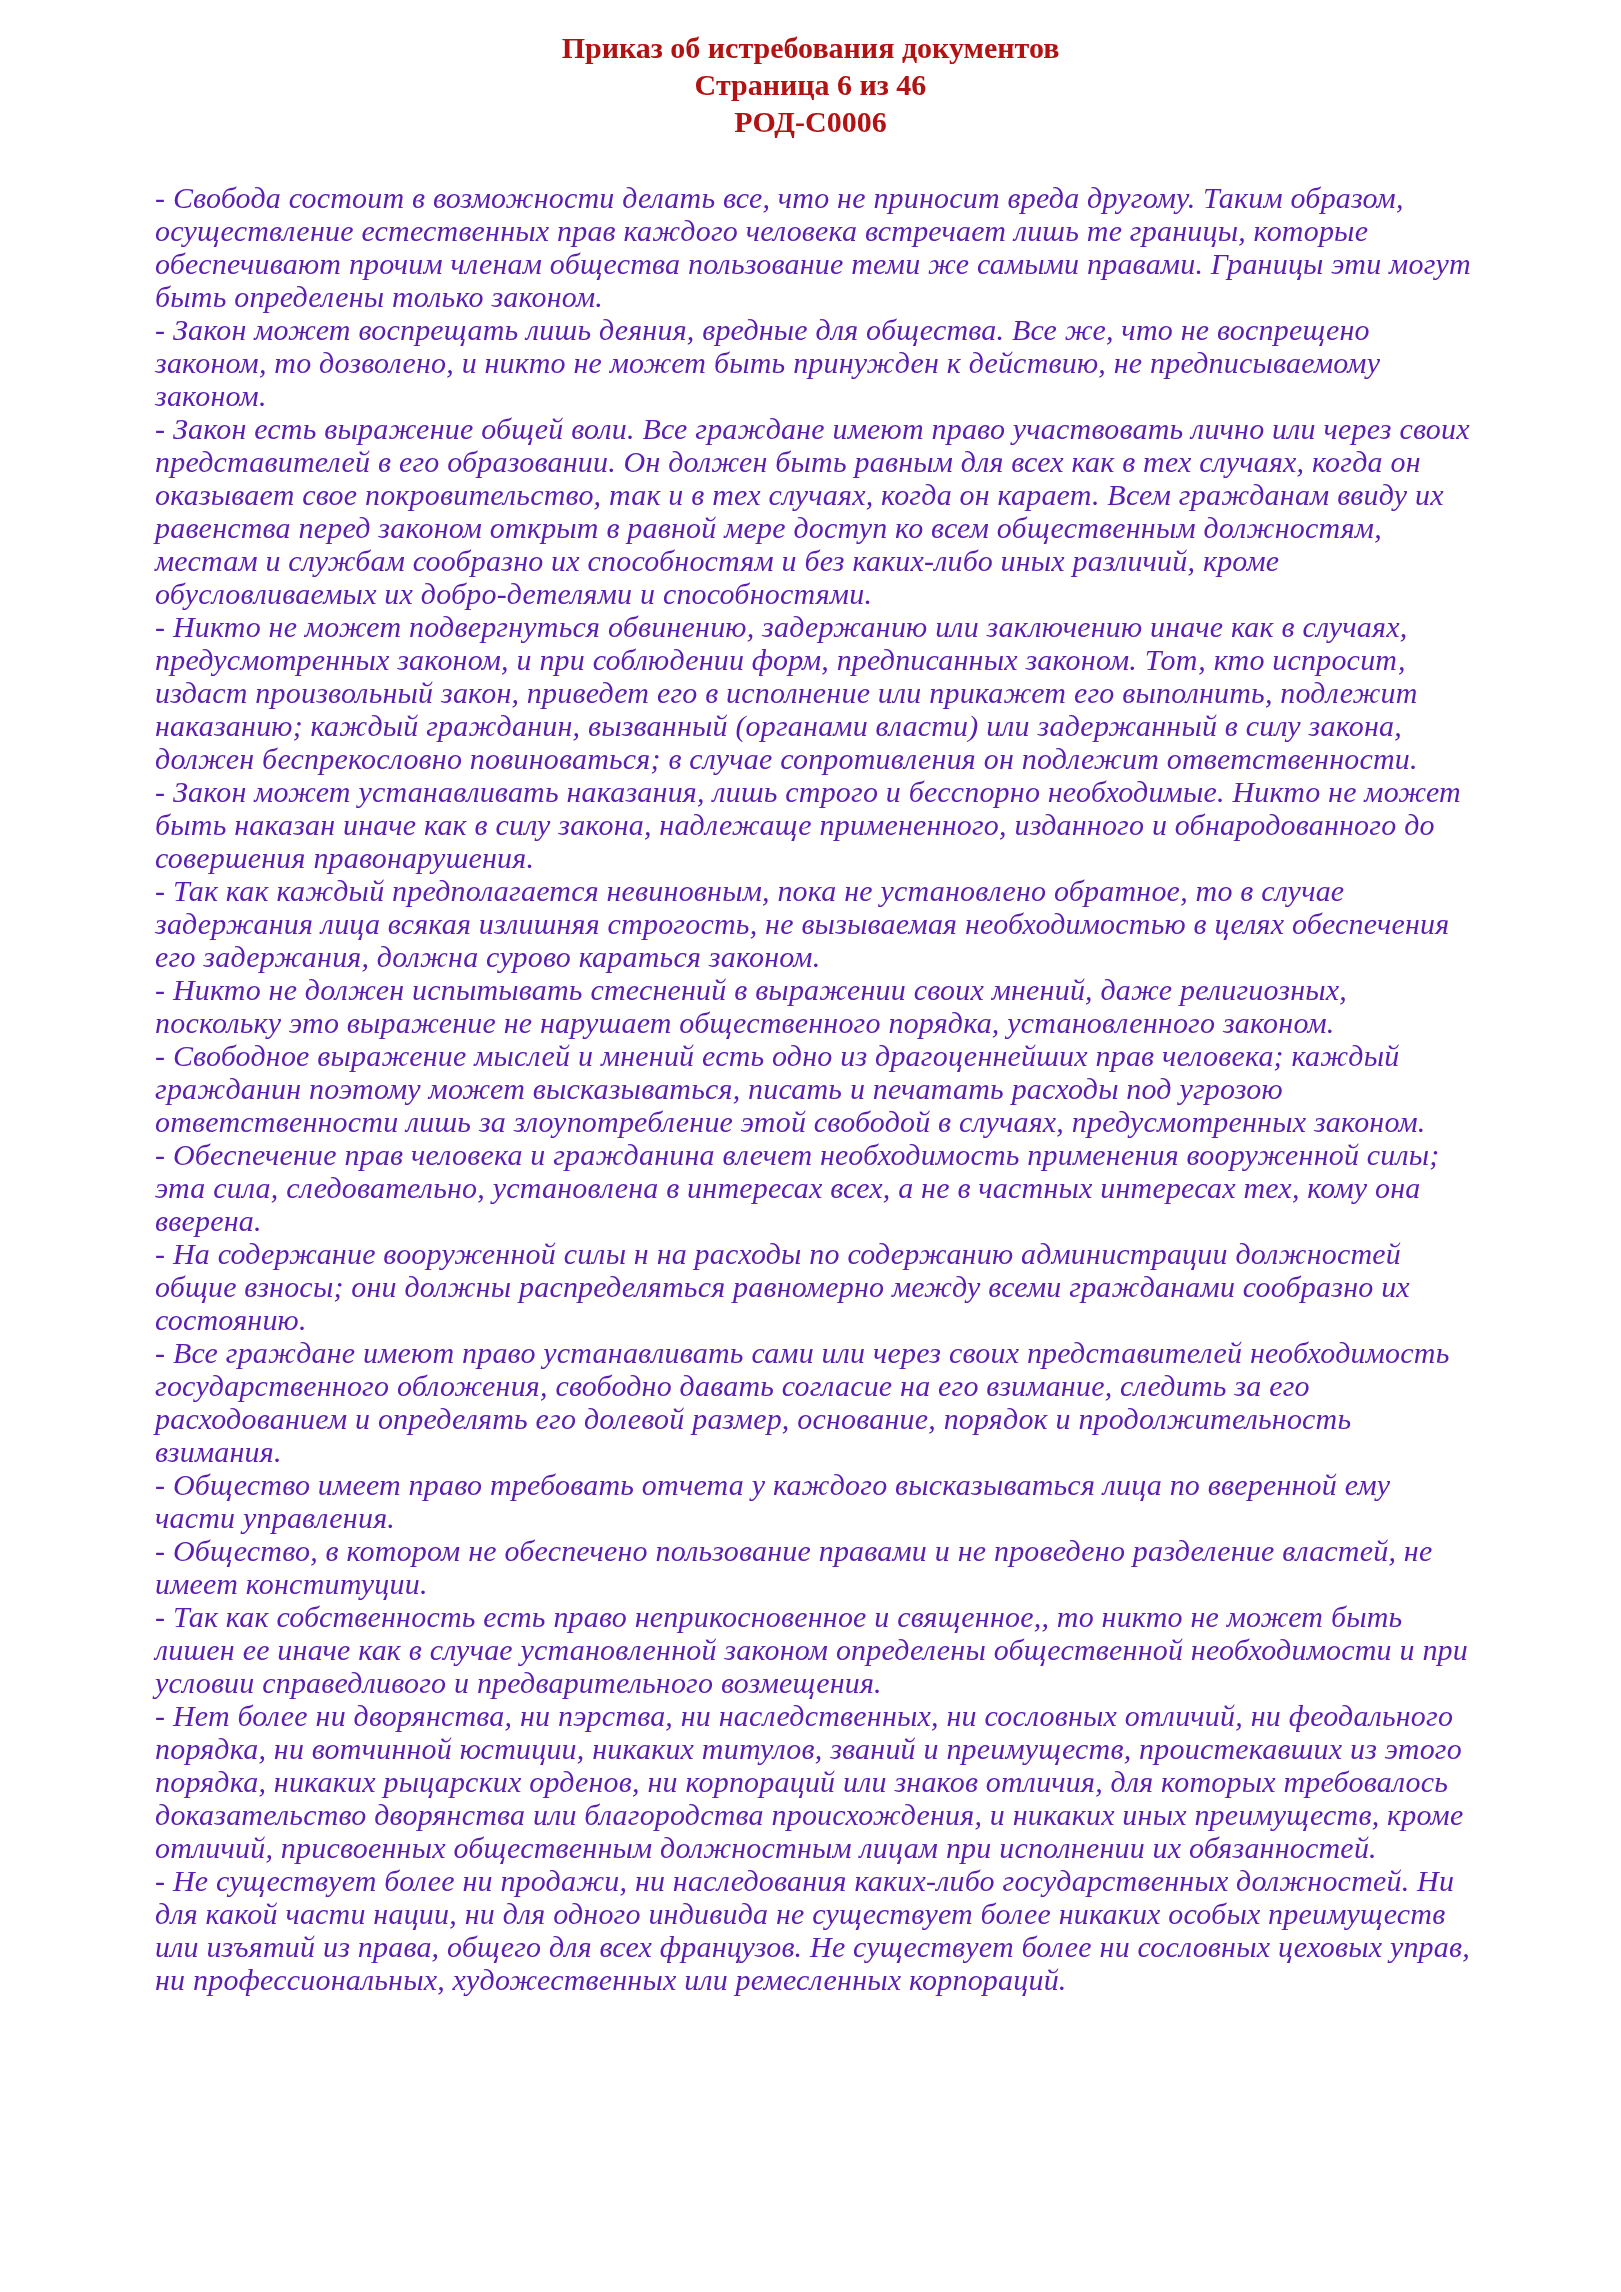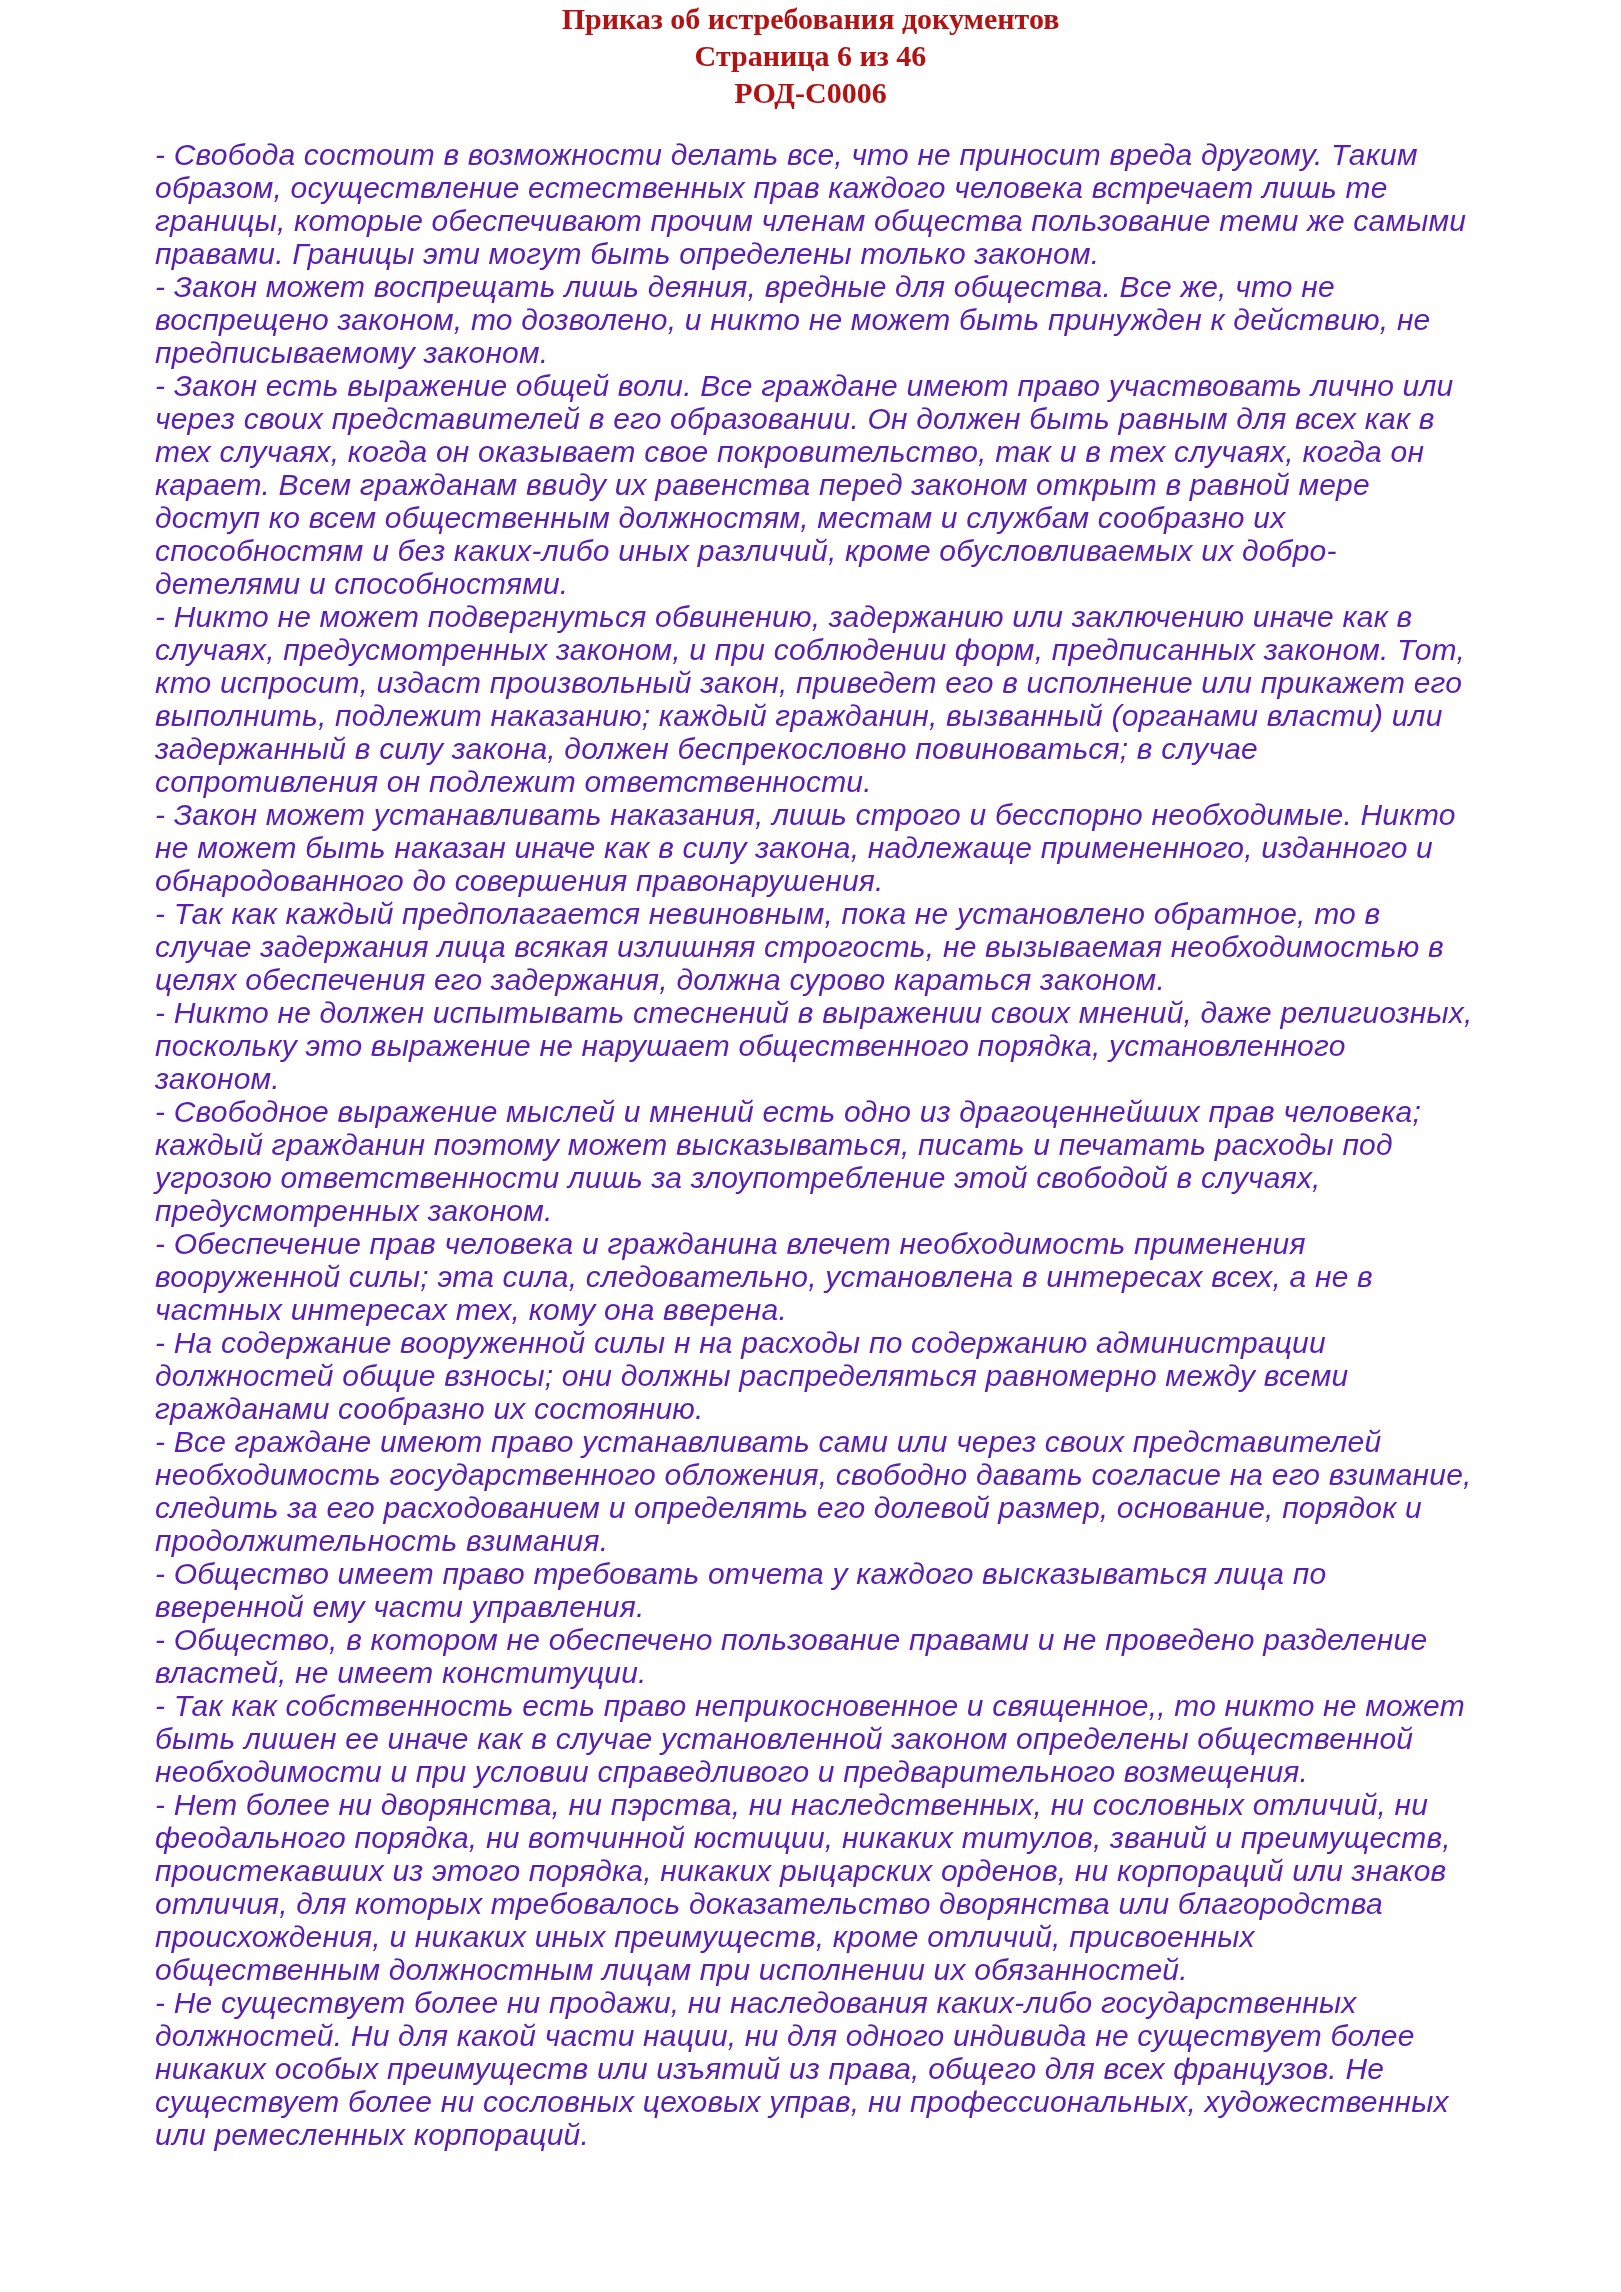--- a/index.html
+++ b/index.html
@@ -9,31 +9,32 @@
   }
   .page {
     position: relative;
     width: 1621px;
     min-height: 2293px;
     background: #ffffff;
     box-sizing: border-box;
     overflow: hidden;
   }
   .doc-header {
+    margin-top: 29px;
     text-align: center;
     font-family: "Liberation Serif", serif;
     font-weight: bold;
     font-size: 30px;
     line-height: 37px;
     color: var(--header-color, #b31212);
   }
   .doc-body {
-    margin: 27px 147px 0 155px;
+    margin: 41px 147px 0 155px;
     width: 1323px;
-    font-family: Liberation Sans, sans-serif;
+    font-family: Liberation Serif, serif;
     font-style: italic;
     font-size: 30px;
     line-height: 33px;
     color: var(--body-color, #5a1fb0);
   }
   .para {
     margin: 0;
     padding: 0;
     letter-spacing: 0.2px;
   }

